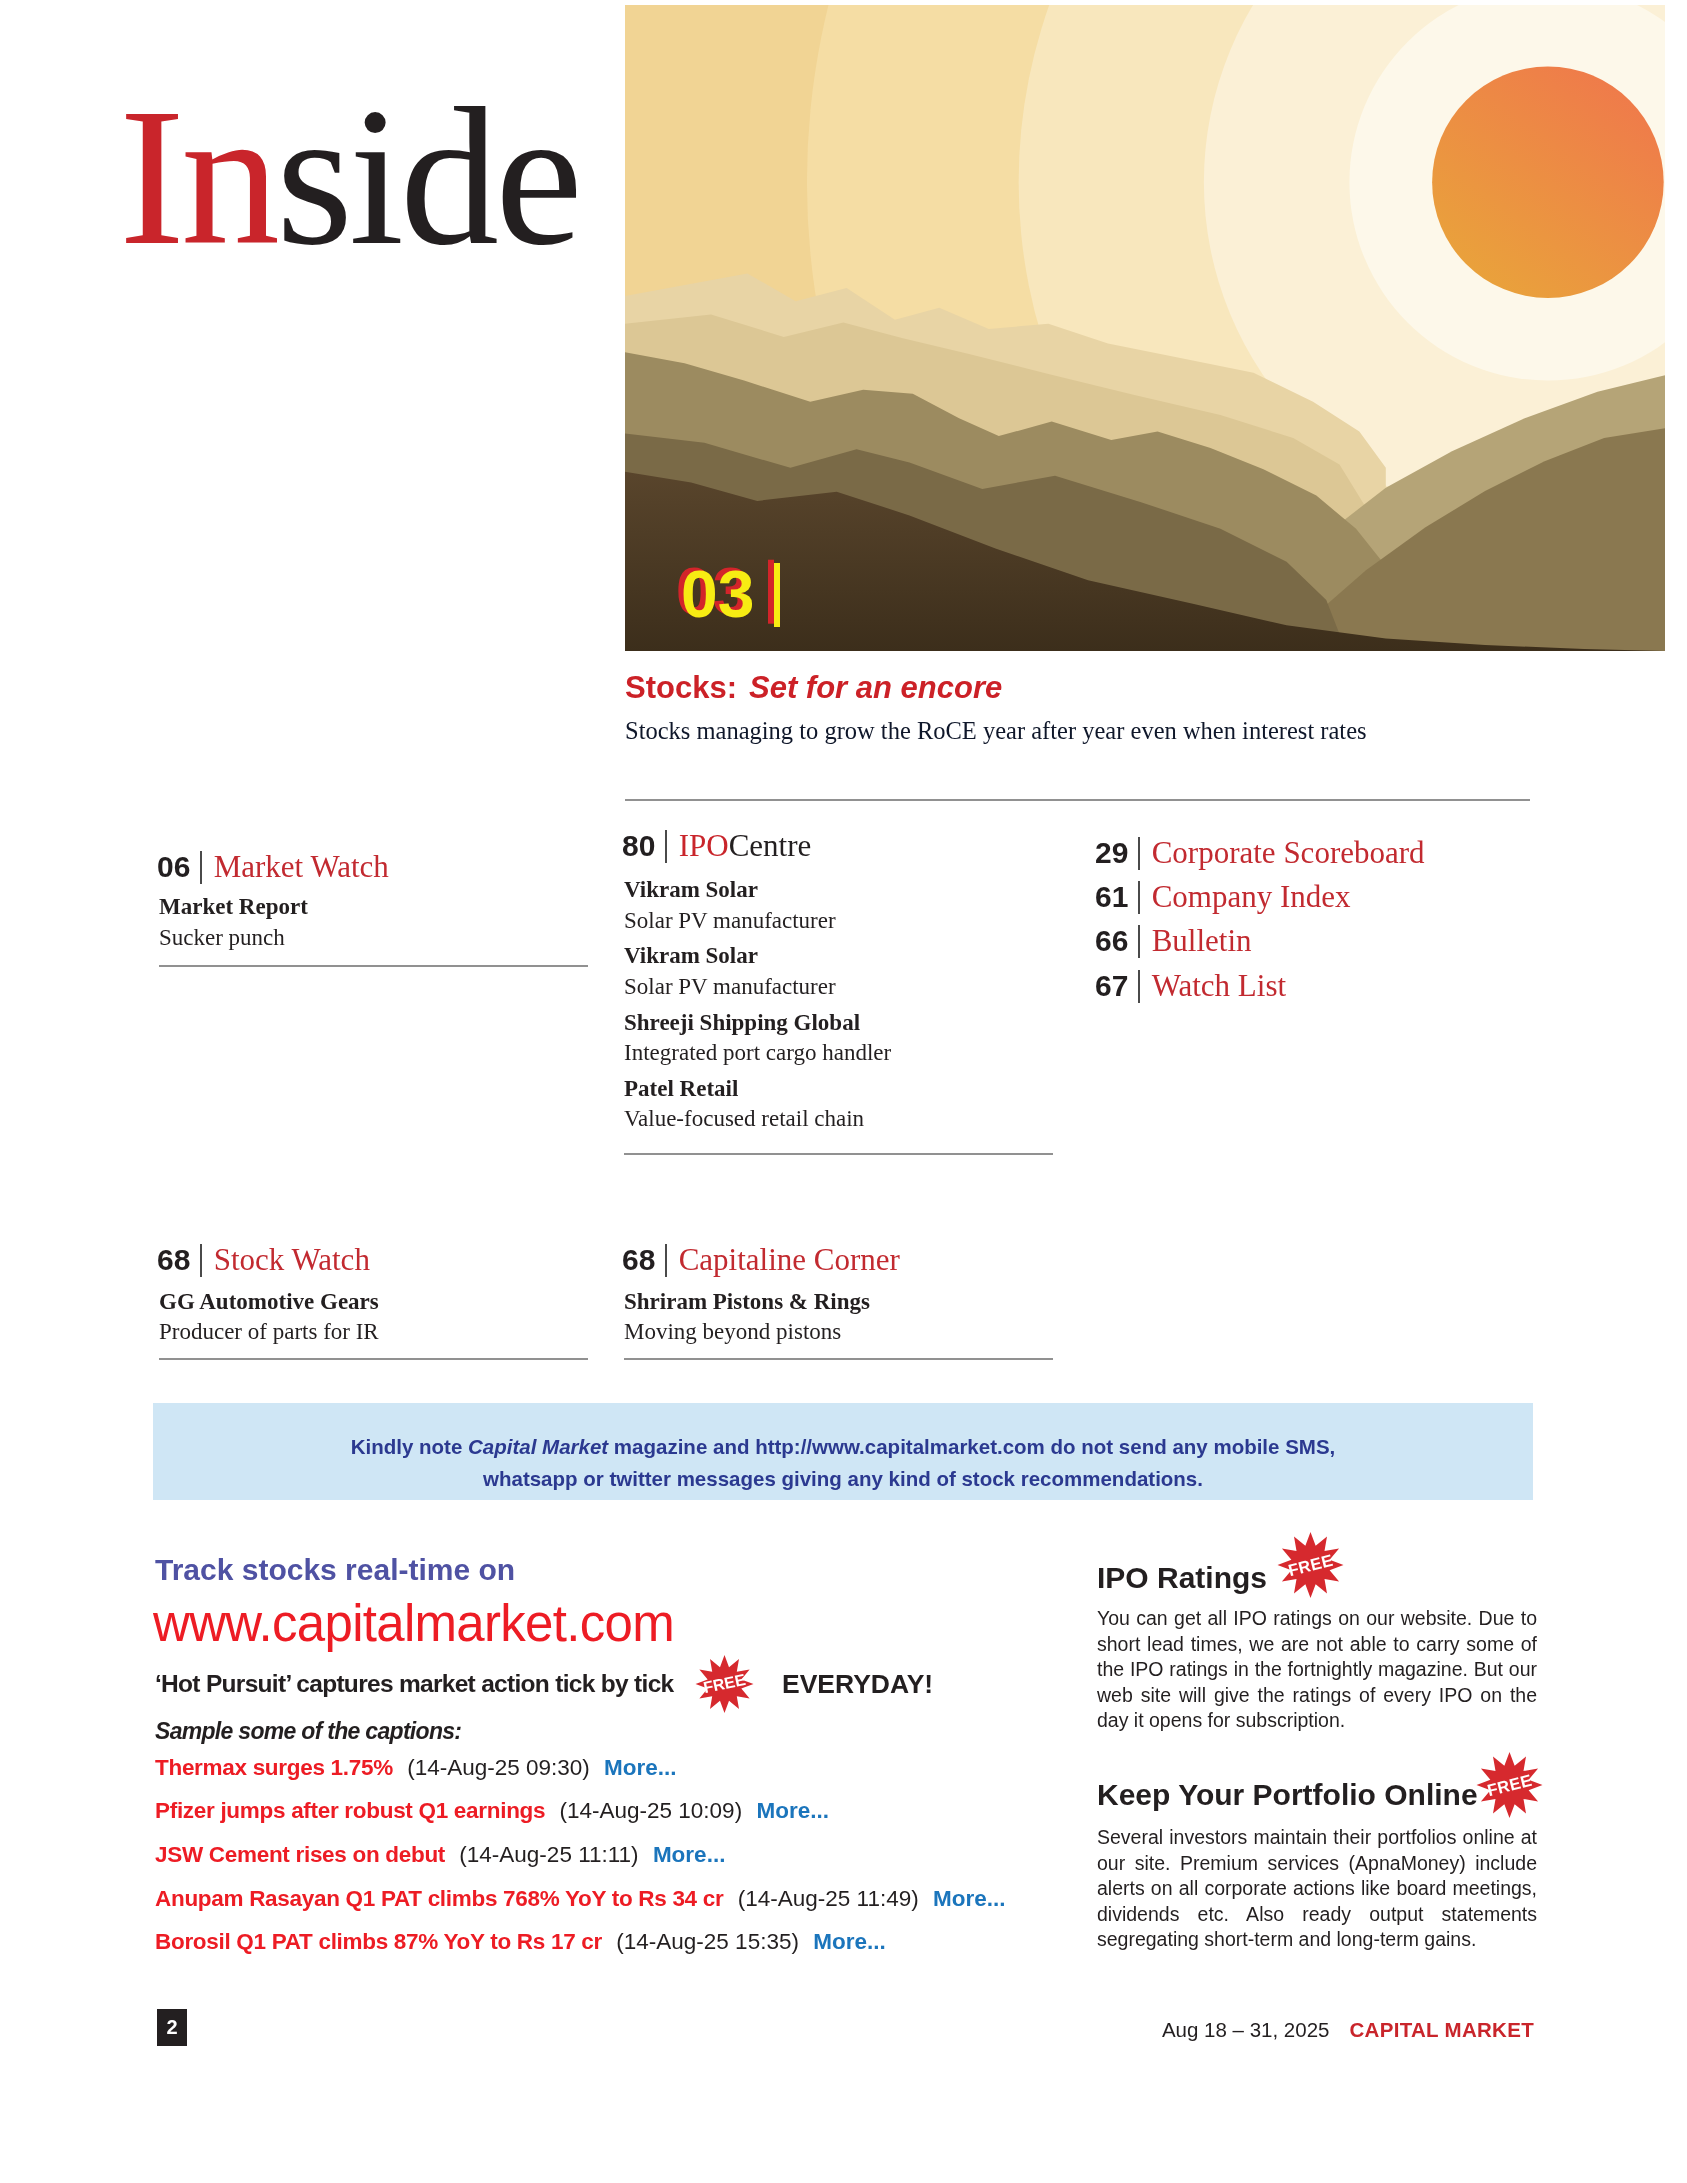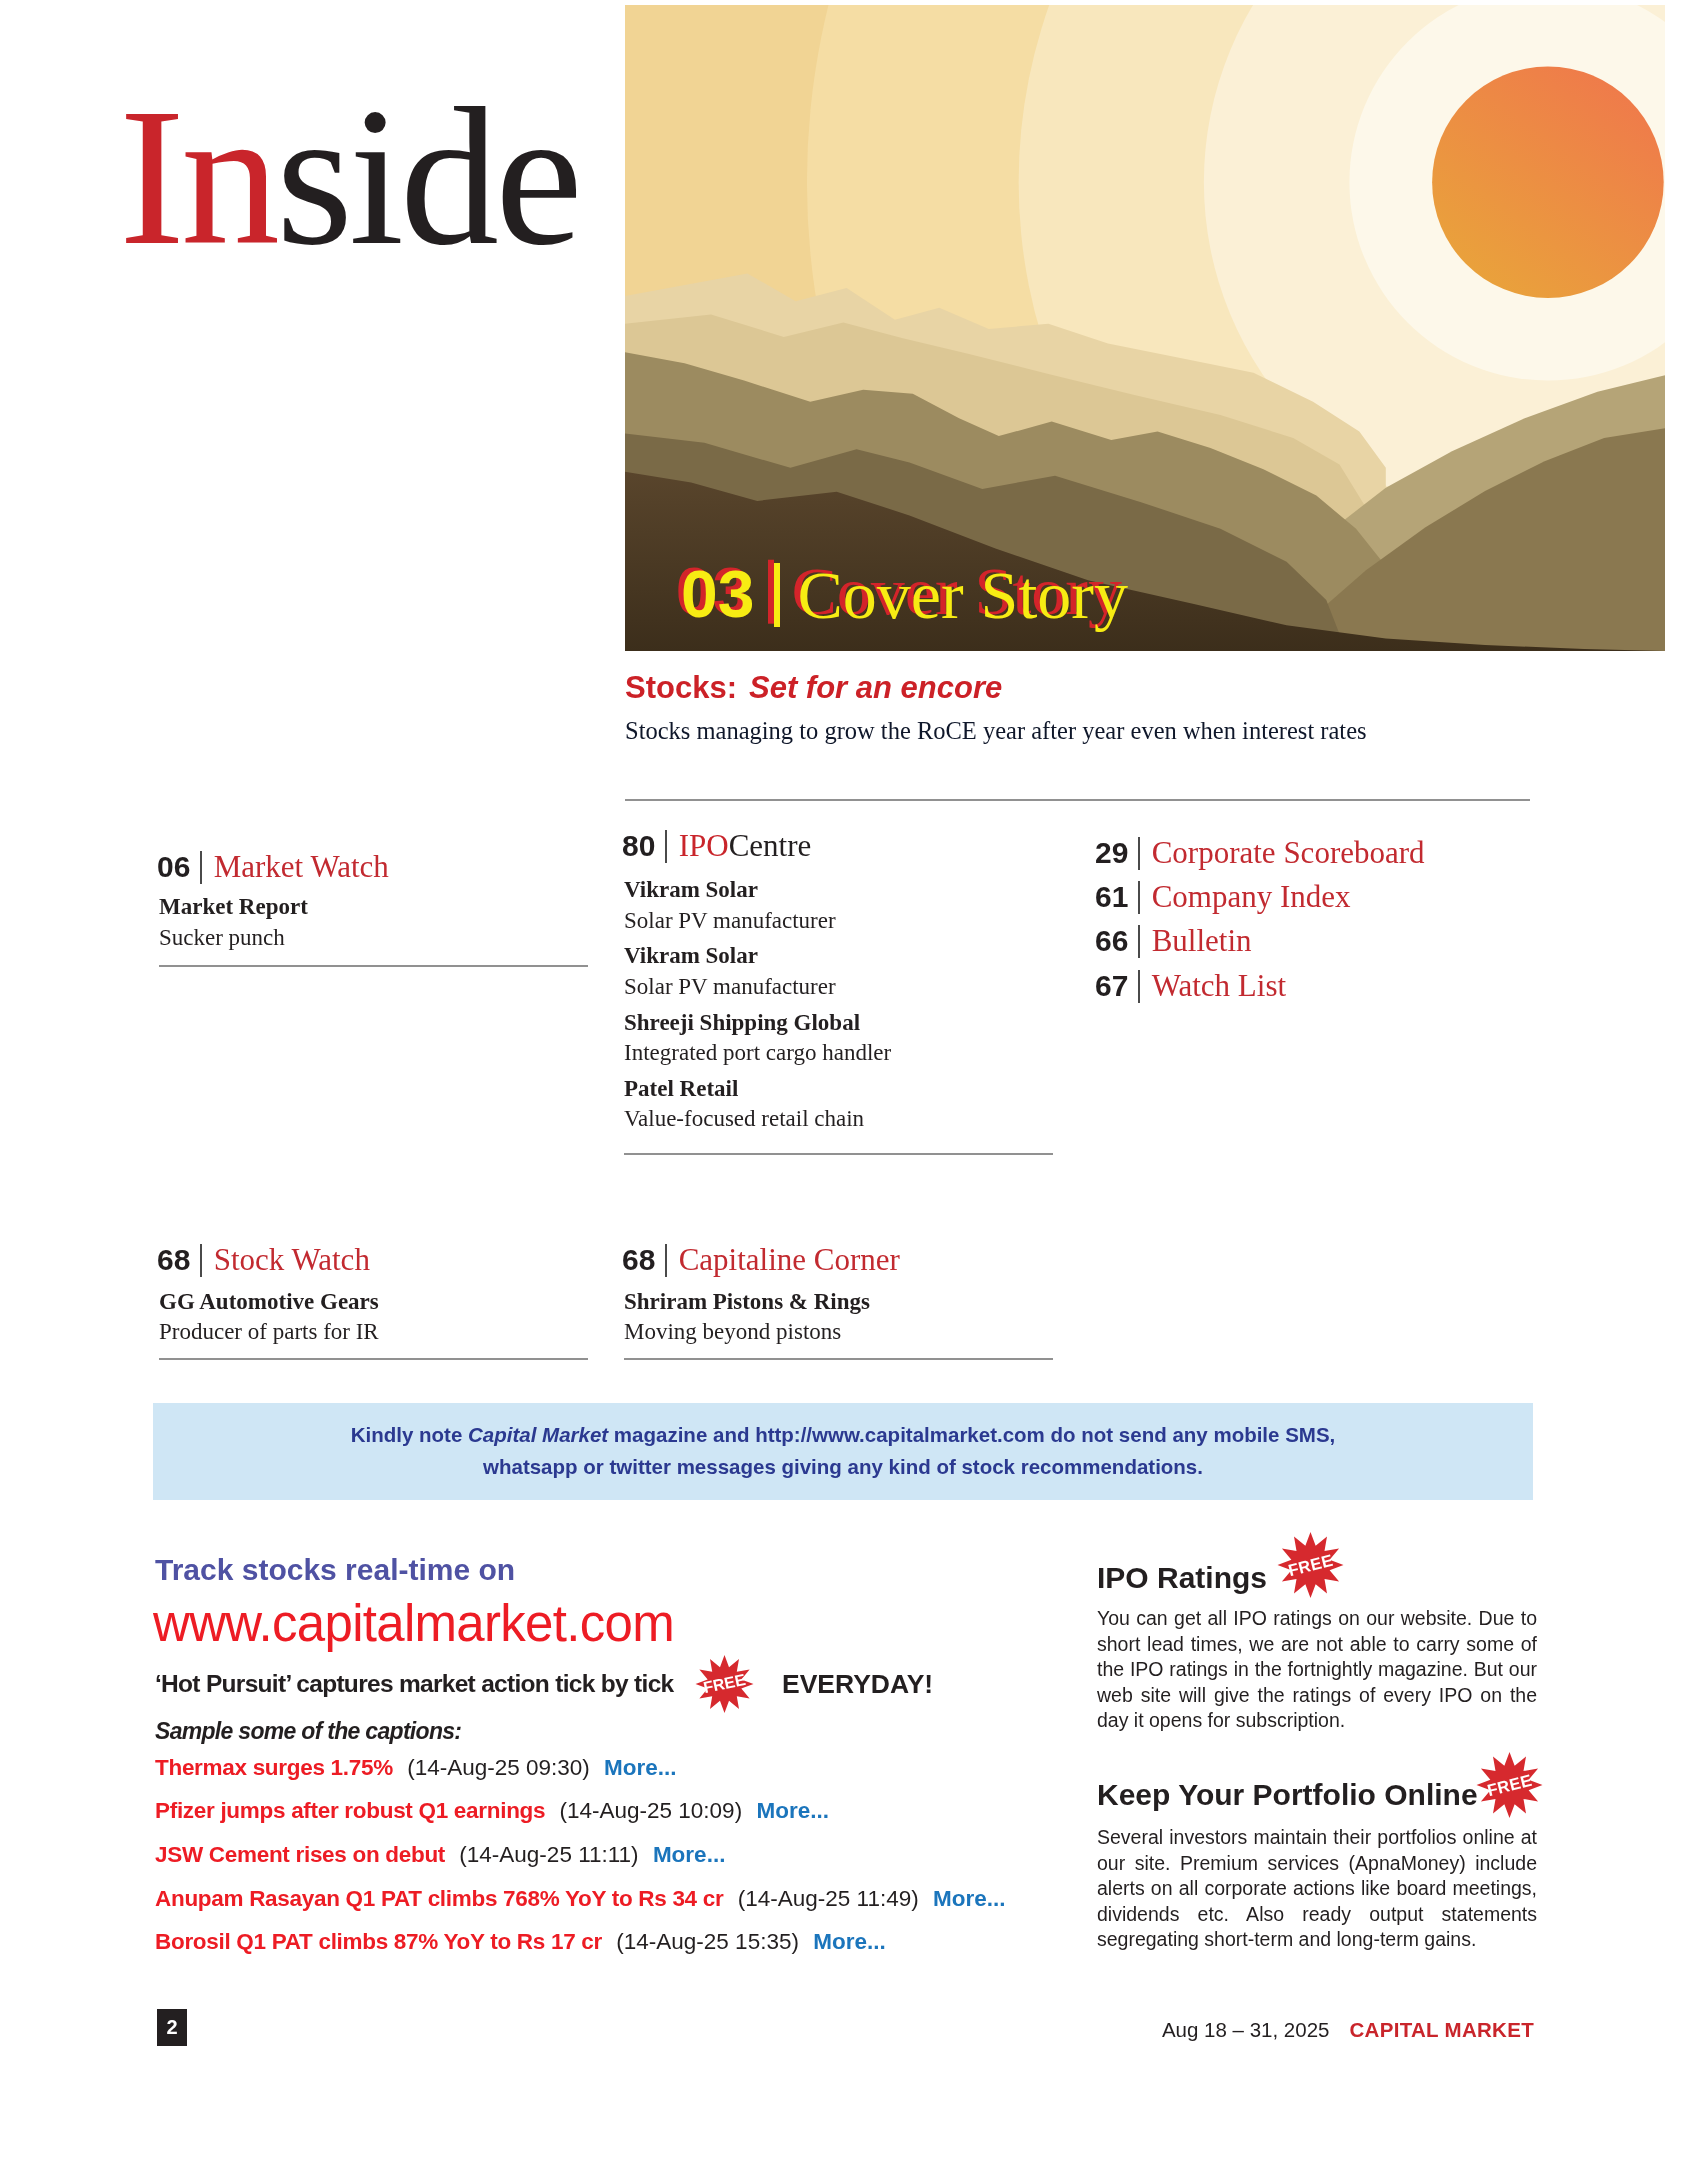--- a/index.html
+++ b/index.html
@@ -34,21 +34,21 @@
   .sec-num{font-size:30px;font-weight:bold;line-height:38px;color:#231f20;}
   .sec-div{width:2px;height:33px;background:#4a4a4a;margin:3.3px 12px 0 9.3px;}
   .sec-title{font-family:"Liberation Serif", serif;font-size:31px;line-height:38px;color:#c22a30;}
   .entry-name{position:absolute;font-family:"Liberation Serif", serif;font-weight:bold;font-size:23px;line-height:1.1;color:#231f20;white-space:nowrap;}
   .entry-desc{position:absolute;font-family:"Liberation Serif", serif;font-size:23px;line-height:1.1;color:#231f20;white-space:nowrap;}
   .ipo-red{color:#c9252b;}
   .ipo-blk{color:#231f20;}
 
   
   .notice{left:153px;top:1403px;width:1380px;height:97px;background:#cfe6f5;text-align:center;
-          font-size:20.5px;font-weight:bold;color:#2b3990;line-height:32px;padding-top:16px;box-sizing:border-box;}
+          font-size:20.5px;font-weight:bold;color:#2b3990;line-height:32px;padding-top:28px;box-sizing:border-box;}
   .notice .it{font-style:italic;}
 
   
   .track{left:155px;top:1553px;font-size:30px;font-weight:bold;color:#4f52a3;white-space:nowrap;}
   .site{left:153px;top:1594px;font-size:51px;color:#ed1c24;letter-spacing:-0.7px;white-space:nowrap;}
   .hotline{left:155px;top:1655px;display:flex;align-items:center;white-space:nowrap;}
   .hot-text{font-size:24.5px;font-weight:bold;letter-spacing:-0.7px;color:#231f20;line-height:1;}
   .everyday{font-size:26.5px;font-weight:bold;color:#231f20;line-height:1;margin-left:22.5px;}
   .sample{left:155px;top:1718px;font-size:23px;font-style:italic;font-weight:bold;color:#231f20;letter-spacing:-0.7px;}
   .caption{position:absolute;left:155px;font-size:22.5px;white-space:nowrap;}
@@ -111,21 +111,20 @@
       <polygon fill="#b5a477" points="1572,560 1470,585 1360,625 1250,675 1150,730 1060,800 990,870 950,930 940,977 1572,977"></polygon>
       <polygon fill="#9c8b60" points="0,525 90,542 180,568 280,600 360,582 435,588 505,625 565,652 645,630 735,658 805,645 885,670 965,702 1045,742 1105,792 1155,855 1185,977 0,977"></polygon>
       <polygon fill="#8a7850" points="1572,640 1480,655 1390,690 1300,735 1210,790 1120,855 1040,925 995,977 1572,977"></polygon>
       <polygon fill="#7a6a47" points="0,648 120,662 250,700 350,672 430,692 540,732 650,712 780,752 900,792 1000,842 1060,900 1090,977 0,977"></polygon>
       <polygon fill="url(#fgGrad)" points="0,706 100,722 200,750 320,736 430,772 560,822 700,870 860,906 1000,938 1150,958 1300,968 1450,974 1572,977 0,977"></polygon>
     </g>
   </svg>
   <div class="cover-label">
     <span class="cover-num">03</span>
     <span class="cover-bar"></span>
-    <span class="cover-title">Cover Story</span>
   </div>
 </div>
 
 <div class="abs headline">
   <span>Stocks:</span><span class="it">Set for an encore</span>
 </div>
 <div class="abs dek">
   <div>Stocks managing to grow the RoCE year after year even when interest rates</div>
 </div>
 <div class="rule" style="left:625px;top:799px;width:905px;"></div>

